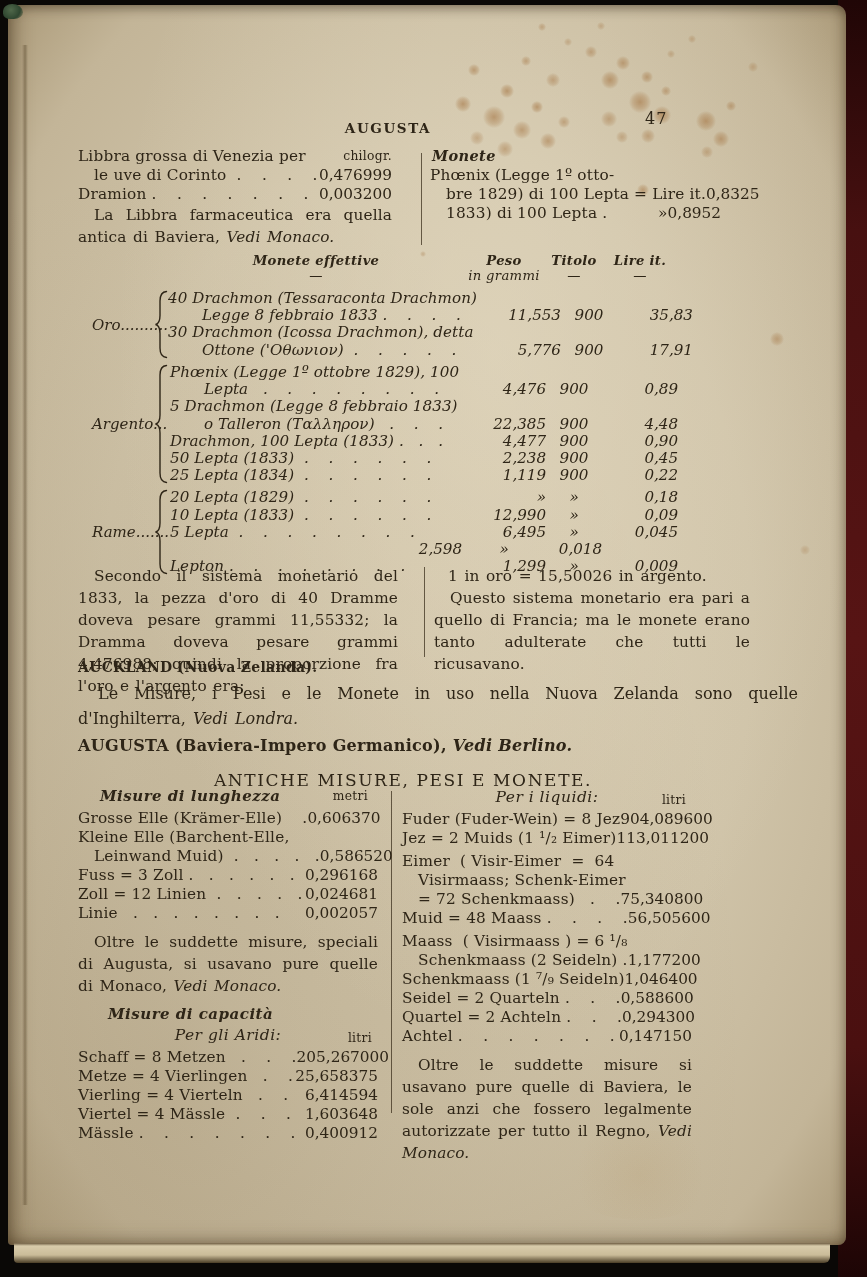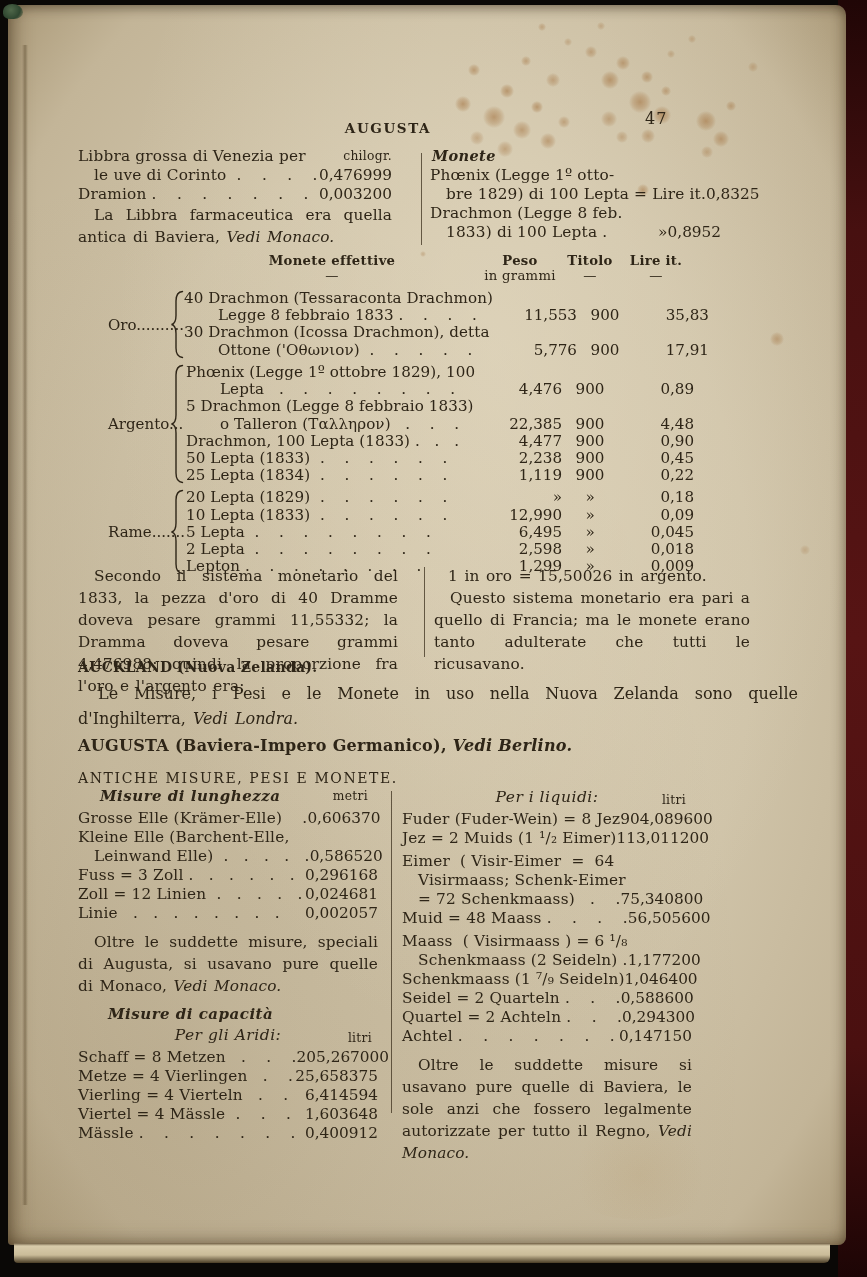--- a/index.html
+++ b/index.html
@@ -47,21 +47,21 @@
   .para{margin:0;font-size:15.3px;line-height:22px;text-align:justify;text-indent:16px;
     word-spacing:1.5px;letter-spacing:.15px;}
   
   .top-left{left:78px;top:147px;width:314px;}
   .top-right{left:430px;top:147px;width:258px;}
   .monete-head{font-size:14.5px;margin-left:2px;margin-bottom:2px;letter-spacing:.4px;}
   .r1{left:421px;top:153px;height:92px;}
   .r2{left:424px;top:567px;height:90px;}
   .r3{left:391px;top:791px;height:322px;}
   
-  .coin{left:108px;top:253px;width:586px;}
+  .coin{left:92px;top:253px;width:586px;font-style:italic;}
   .chead{display:grid;grid-template-columns:1fr 84px 56px 76px;padding-left:78px;
     font-size:13.2px;line-height:15px;font-weight:bold;letter-spacing:.3px;}
   .chead span{text-align:center;}
   .chead.dashrow{font-weight:normal;margin-bottom:7px;}
   .cgroup{display:flex;align-items:stretch;}
   .cgroup + .cgroup{margin-top:5px;}
   .metal{width:62px;display:flex;align-items:center;font-size:15px;white-space:pre;}
   .bracewrap{width:16px;display:flex;align-items:center;}
   .crows{flex:1;}
   .cln{display:grid;grid-template-columns:1fr 84px 56px 76px;line-height:17.2px;font-size:15.1px;}
@@ -74,21 +74,21 @@
   .mid-left{left:78px;top:565px;width:320px;}
   .mid-right{left:434px;top:565px;width:316px;}
   .mid-right p{margin:0;}
   .mid-right .first{text-indent:14px;}
   
   .auckland{left:78px;top:659px;width:720px;}
   .auckland h3{margin:0;font-size:14px;letter-spacing:.3px;}
   .auckland p{margin:6px 0 0 0;font-size:16px;line-height:25px;text-align:justify;
     text-indent:20px;word-spacing:2px;}
   .augusta-head{left:78px;top:736px;width:640px;font-size:16px;font-weight:bold;letter-spacing:.3px;}
-  .subhead{left:78px;top:770px;width:650px;text-align:left;font-size:14px;letter-spacing:1.6px;}
+  .subhead{left:78px;top:770px;width:650px;text-align:center;font-size:17px;letter-spacing:1.6px;}
   
   .col-left{left:78px;top:787px;width:300px;}
   .col-right{left:402px;top:787px;width:290px;}
   .colhead{display:flex;line-height:19px;margin-bottom:3px;}
   .colhead .hd{font-size:15px;letter-spacing:.5px;padding-left:22px;}
   .colhead .unit{margin-left:auto;padding-right:10px;}
   .colhead2{position:relative;text-align:center;line-height:20px;margin-bottom:3px;}
   .colhead2 .hd{font-size:15.5px;letter-spacing:.5px;}
   .colhead2 .unit{position:absolute;right:6px;top:3px;}
   .caphead{font-size:15px;letter-spacing:.5px;padding-left:30px;margin:8px 0 2px 0;}
@@ -170,23 +170,20 @@
   <section class="abs top-right">
     <div class="monete-head b it">Monete</div>
     <div>
         <div class="ln">
           <span class="txt">Phœnix (Legge 1º otto-</span>
         </div>
         <div class="ln ind">
           <span class="txt">bre 1829) di 100 Lepta = Lire it.</span>
           <span class="val">0,8325</span>
         </div>
-        <div class="ln">
-          <span class="txt">Drachmon (Legge 8 feb.</span>
-        </div>
         <div class="ln ind">
           <span class="txt">1833) di 100 Lepta .          »</span>
           <span class="val">0,8952</span>
         </div>
       </div>
   </section>
 
   <section class="abs coin">
     <div class="chead">
       <span>Monete  effettive</span>
@@ -307,21 +304,20 @@
               <span class="titolo">»</span>
               <span class="lire">0,09</span>
             </div>
             <div class="cln">
               <span class="txt">5 Lepta  .    .    .    .    .    .    .    .</span>
               <span class="peso">6,495</span>
               <span class="titolo">»</span>
               <span class="lire">0,045</span>
             </div>
             <div class="cln">
-              <span class="txt">2 Lepta  .    .    .    .    .    .    .    .</span>
               <span class="peso">2,598</span>
               <span class="titolo">»</span>
               <span class="lire">0,018</span>
             </div>
             <div class="cln">
               <span class="txt">Lepton .    .    .    .    .    .    .    .</span>
               <span class="peso">1,299</span>
               <span class="titolo">»</span>
               <span class="lire">0,009</span>
             </div>
@@ -358,21 +354,21 @@
     </div>
     <div>
         <div class="ln">
           <span class="txt">Grosse Elle (Krämer-Elle)    .</span>
           <span class="val">0,606370</span>
         </div>
         <div class="ln">
           <span class="txt">Kleine Elle (Barchent-Elle,</span>
         </div>
         <div class="ln ind">
-          <span class="txt">Leinwand Elle)  .   .   .   .   .</span>
+          <span class="txt">Leinwand Muid)  .   .   .   .   .</span>
           <span class="val">0,586520</span>
         </div>
         <div class="ln">
           <span class="txt">Fuss = 3 Zoll .   .   .   .   .   .</span>
           <span class="val">0,296168</span>
         </div>
         <div class="ln">
           <span class="txt">Zoll = 12 Linien  .   .   .   .   .</span>
           <span class="val">0,024681</span>
         </div>

